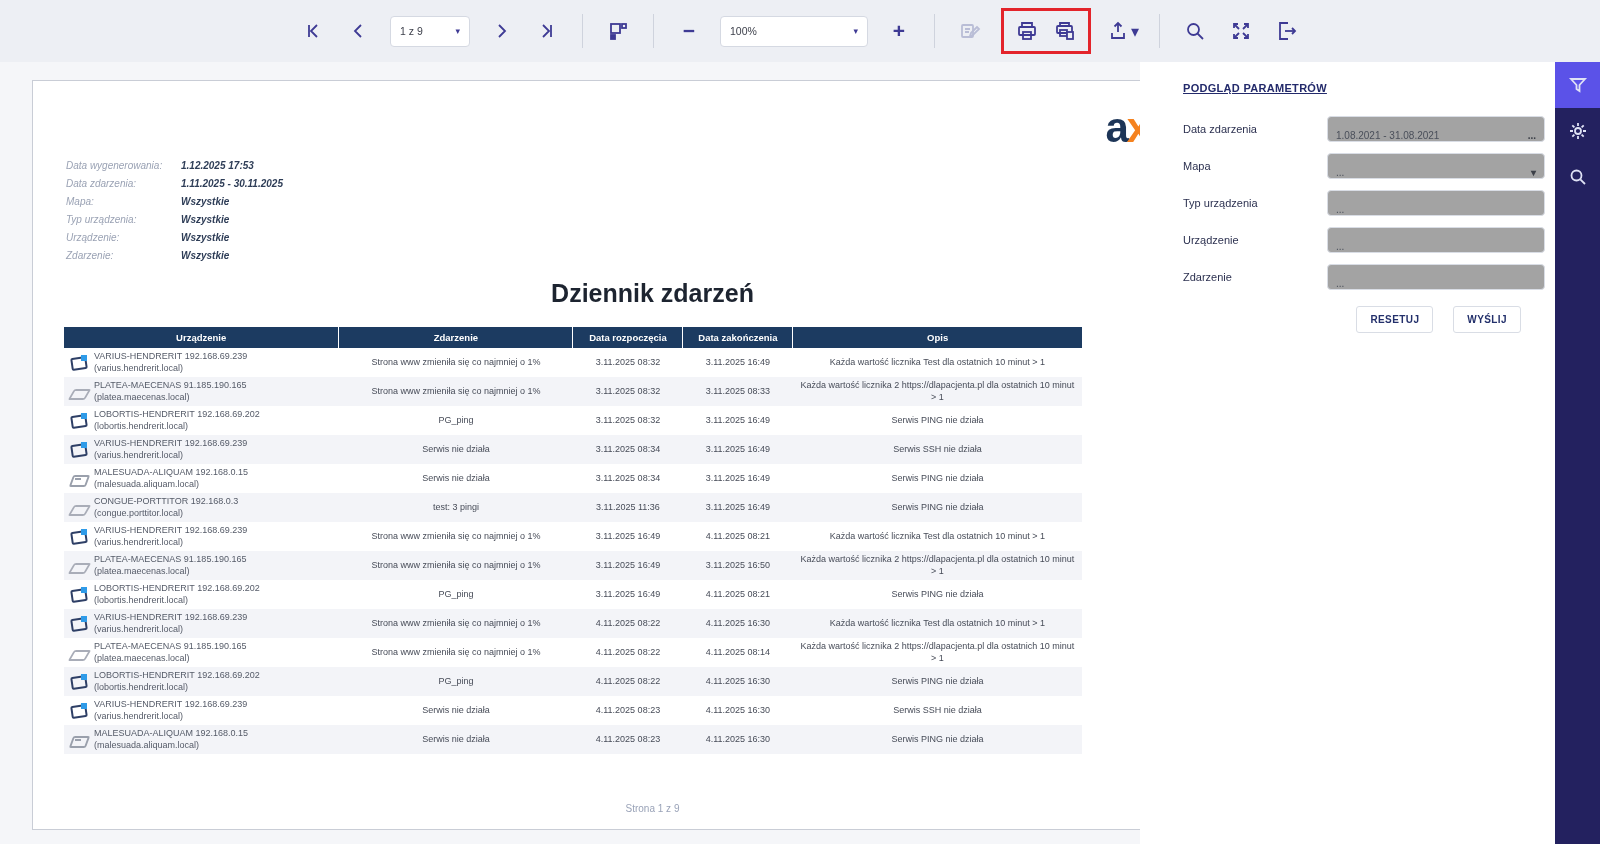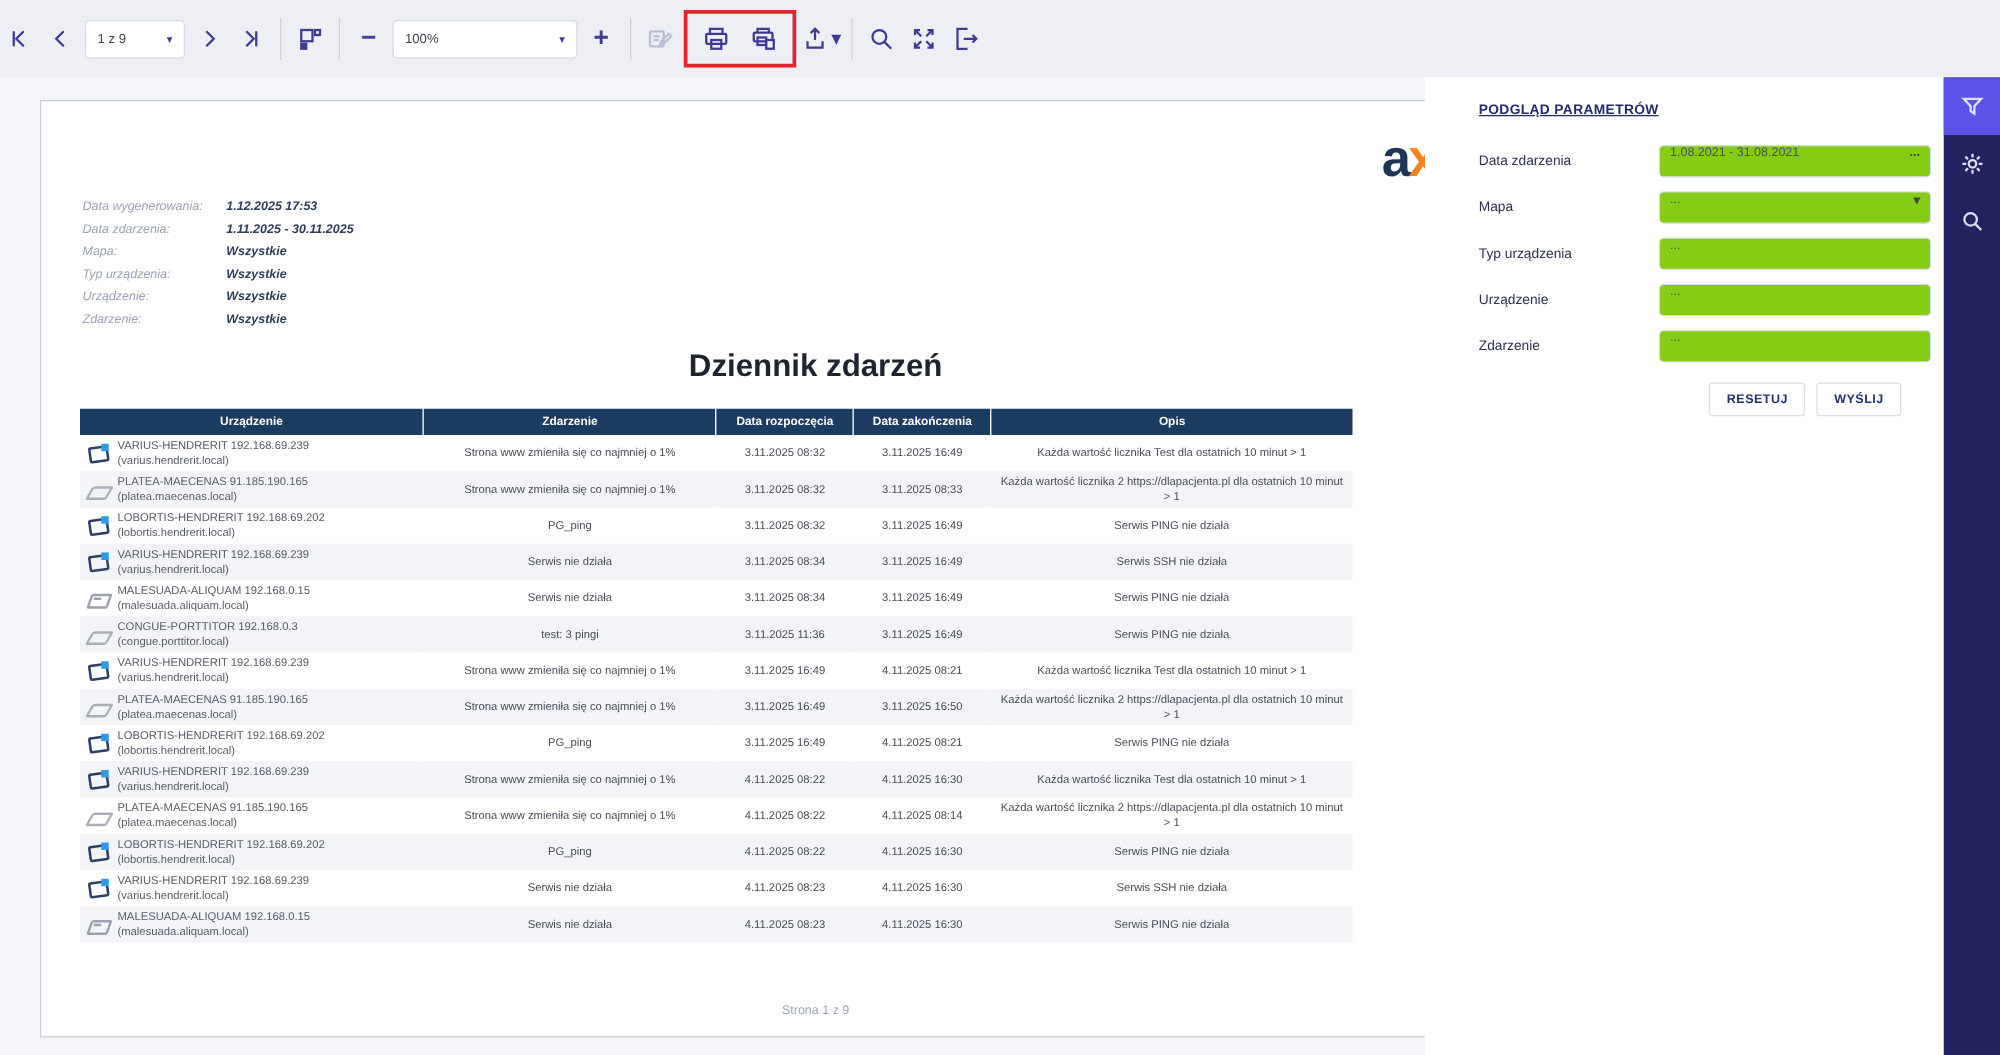--- a/index.html
+++ b/index.html
@@ -1,21 +1,21 @@
 <!DOCTYPE html>
 <html><head>
 <meta charset="utf-8">
 <style>
   * { margin:0; padding:0; box-sizing:border-box; }
   html,body { width:1600px; height:844px; overflow:hidden;
     font-family:"Liberation Sans", sans-serif; background:#f5f6f9; }
 
   
   .toolbar { height:62px; background:#edeff4; display:flex; align-items:center;
-    gap:4px; }
+    justify-content:center; gap:16px; }
   .tbtn { display:flex; align-items:center; justify-content:center;
     min-width:30px; height:36px; cursor:pointer; border-radius:4px; color:#3e3a94; }
   .tbtn svg { stroke:#3e3a94; fill:none; stroke-width:1.8; }
   .tbtn.disabled svg { stroke:#b9bdd6; }
   .tdivider { width:1px; height:34px; background:#cfd3dd; margin:0 4px; }
   .tselect { background:#fff; border:1px solid #d5d9e2; border-radius:4px; height:31px;
     display:flex; align-items:center; justify-content:space-between;
     padding:0 9px; font-size:10.5px; color:#3c3f4a; cursor:pointer; }
   .tselect .caret { font-size:9px; color:#3e3a94; margin-left:8px; }
   .pageselect { width:80px; }
@@ -73,24 +73,24 @@
   .page-footer { position:absolute; left:0; right:0; top:722px; text-align:center;
     font-size:10px; color:#9aa3b8; }
 
   
   .params { width:415px; background:#fff; padding:20px 10px 0 43px; }
   .params-title { font-size:11px; font-weight:bold; color:#232a6b; letter-spacing:.3px;
     margin-bottom:22px;text-decoration:underline; }
   .param-row { display:flex; align-items:center; margin-bottom:11px; }
   .param-label { flex:1; font-size:11px; color:#2c3150; }
   .param-box { width:218px; height:26px; border:1px solid #d9dde5; border-radius:4px;
-    background:#84cc16; display:flex; align-items:flex-start; justify-content:space-between;
+    background:#a3a3a3; display:flex; align-items:flex-end; justify-content:space-between;
     padding:0 8px; font-size:10px; color:#4a4f5a; cursor:pointer; }
   .param-trailing { font-size:10px; color:#3c4048; font-weight:bold; }
-  .param-actions { display:flex; justify-content:flex-end; gap:9px; margin-top:16px;
+  .param-actions { display:flex; justify-content:flex-end; gap:20px; margin-top:16px;
     margin-right:24px; }
   .pbtn { background:#fff; border:1px solid #d9dde5; border-radius:3px; height:27px;
     padding:0 13px; font-size:10px; font-weight:bold; color:#23306b; letter-spacing:.4px;
     cursor:pointer; font-family:"Liberation Sans", sans-serif; }
 
   
   .rail { width:45px; background:#23215f; display:flex; flex-direction:column;
     align-items:center; }
   .rail-item { width:45px; height:46px; display:flex; align-items:center;
     justify-content:center; cursor:pointer; }

